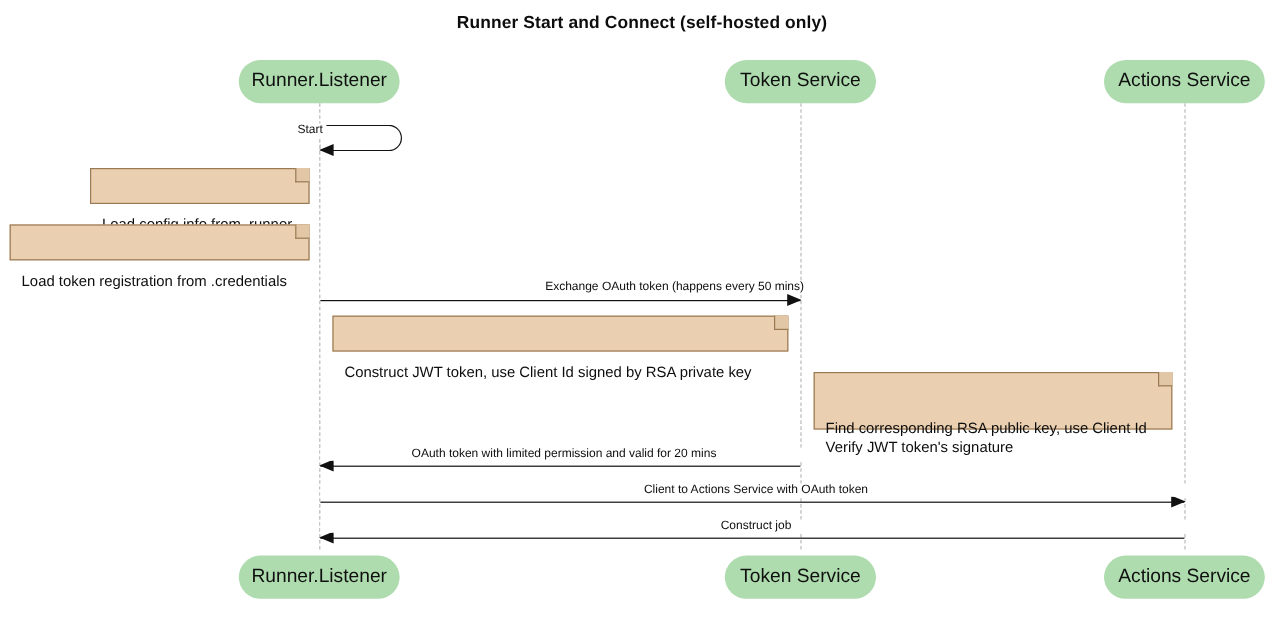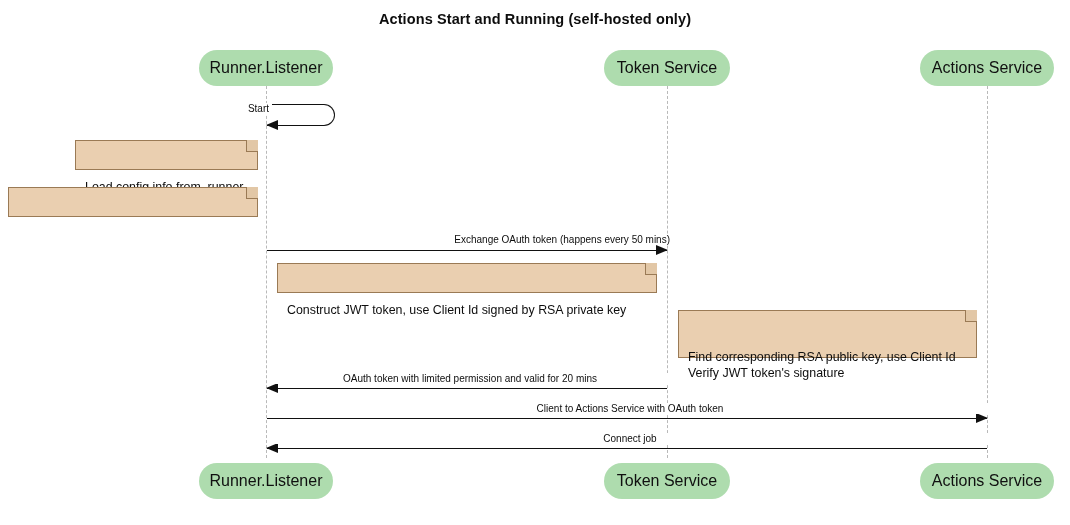--- a/index.html
+++ b/index.html
@@ -102,21 +102,21 @@
     border: 1.4px solid #111111;
     border-left: none;
     border-radius: 0 16px 16px 0;
   }
 </style>
 </head>
 <body>
 
 <div id="canvas">
 
-  <div id="diagram-title">Actions Start and Running (self-hosted only)</div>
+  <div id="diagram-title">Runner Start and Connect (self-hosted only)</div>
 
   <div class="lifeline" style="left:266px; top:86px; height:372px;"></div>
   <div class="lifeline" style="left:667px; top:86px; height:372px;"></div>
   <div class="lifeline" style="left:987px; top:86px; height:372px;"></div>
 
   <div class="participant" style="left:199px; top:50px; width:134px;">
     <span>Runner.Listener</span>
   </div>
   <div class="participant" style="left:604px; top:50px; width:126px;">
     <span>Token Service</span>
@@ -139,20 +139,21 @@
   <div class="arrow-head left" style="left:266px; top:120px;"></div>
   <div class="msg-label" style="left:222px; top:103px; width:44px; text-align:right;">Start</div>
 
   <div class="note" style="left:75px; top:140px; width:183px; height:30px;">
     <span class="fold"></span>
     <span>Load config info from .runner</span>
   </div>
 
   <div class="note" style="left:8px; top:187px; width:250px; height:30px;">
     <span class="fold"></span>
+    <span>Load token registration from .credentials</span>
   </div>
 
   <div class="msg-line" style="left:267px; top:250px; width:400px;"></div>
   <div class="arrow-head right" style="left:656px; top:244.5px;"></div>
   <div class="msg-label" style="left:267px; top:234px; width:400px;text-align:right;">Exchange OAuth token (happens every 50 mins)</div>
 
   <div class="note" style="left:678px; top:310px; width:299px; height:48px;">
     <span class="fold"></span>
     <span>Find corresponding RSA public key, use Client Id
 Verify JWT token's signature</span>
@@ -166,15 +167,15 @@
   <div class="msg-line" style="left:267px; top:388px; width:400px;"></div>
   <div class="arrow-head left" style="left:266px; top:382.5px;"></div>
   <div class="msg-label" style="left:267px; top:373px; width:400px;">OAuth token with limited permission and valid for 20 mins</div>
 
   <div class="msg-line" style="left:267px; top:418px; width:720px;"></div>
   <div class="arrow-head right" style="left:976px; top:412.5px;"></div>
   <div class="msg-label" style="left:267px; top:403px; width:720px;">Client to Actions Service with OAuth token</div>
 
   <div class="msg-line" style="left:267px; top:448px; width:720px;"></div>
   <div class="arrow-head left" style="left:266px; top:442.5px;"></div>
-  <div class="msg-label" style="left:267px; top:433px; width:720px;">Connect job</div>
+  <div class="msg-label" style="left:267px; top:433px; width:720px;">Construct job</div>
 
 </div>
 
 </body></html>

